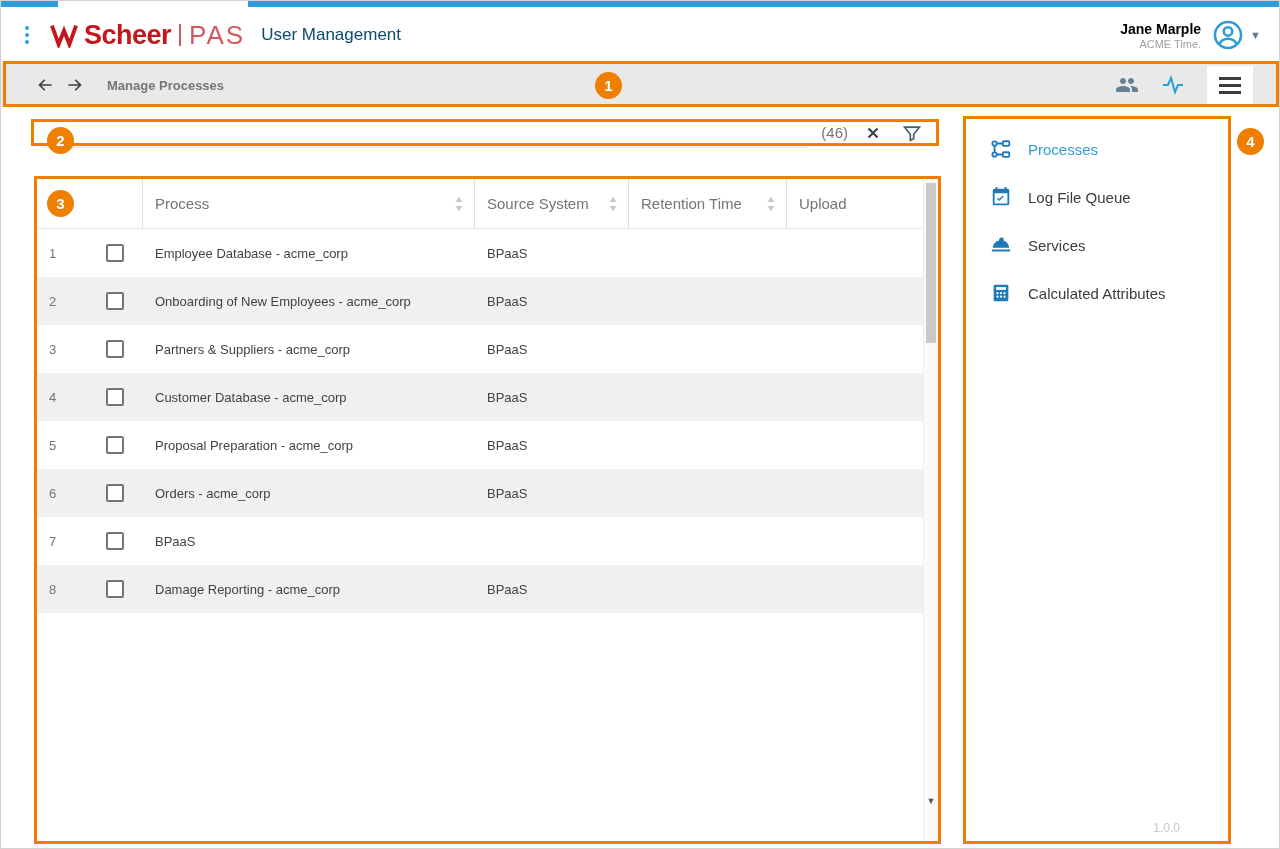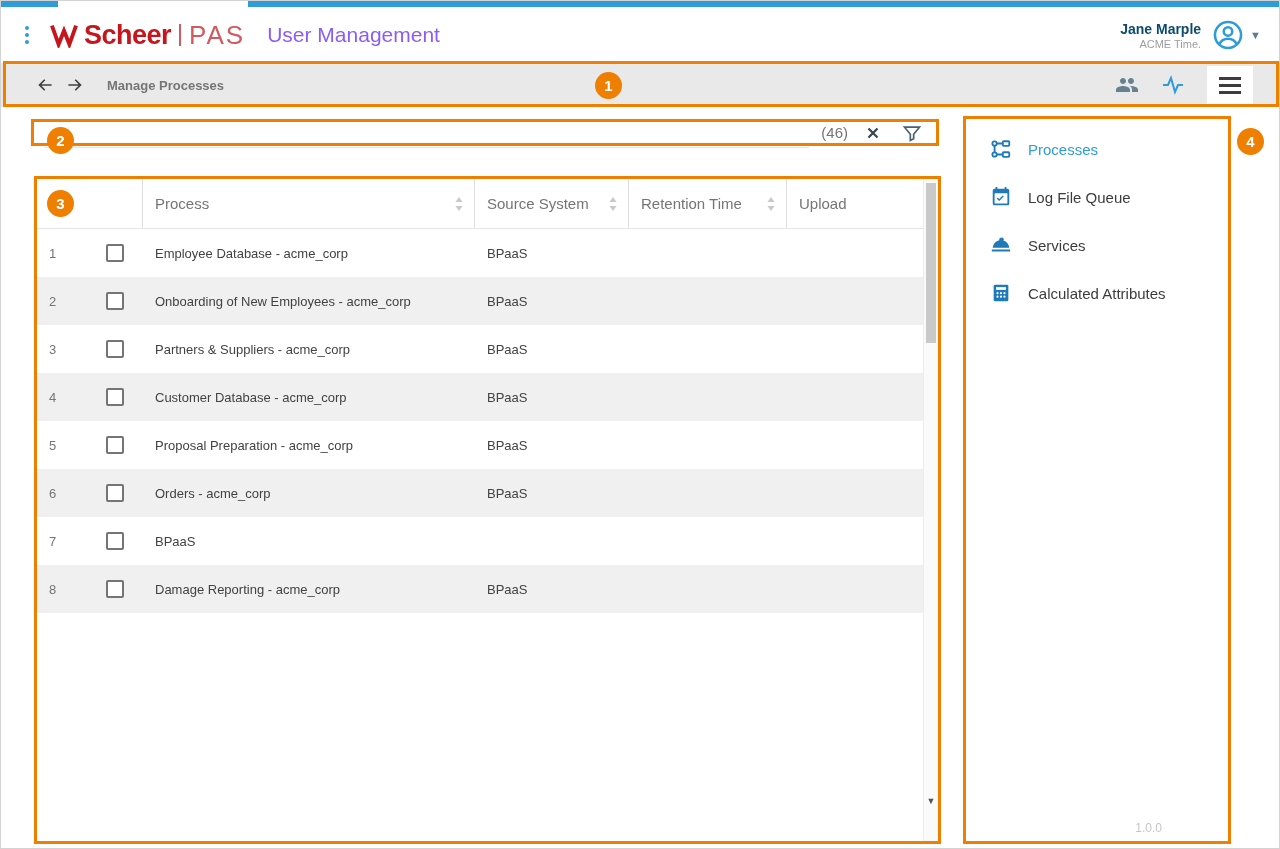--- a/index.html
+++ b/index.html
@@ -12,25 +12,25 @@
 
   
   .app-header { position: absolute; left: 0; top: 6px; width: 100%; height: 56px; background: #fff; display: flex; align-items: center; padding: 0 18px; }
   .kebab { display: flex; flex-direction: column; gap: 3px; padding: 6px; cursor: pointer; margin-right: 14px; }
   .kebab i { width: 4px; height: 4px; border-radius: 50%; background: var(--accent-blue); }
   .logo { display: flex; align-items: center; }
   .logo-mark { width: 30px; height: 26px; color: var(--brand-red); margin-right: 5px; }
   .logo-brand { font-size: 27px; font-weight: bold; color: var(--brand-red); letter-spacing: -0.5px; }
   .logo-sep { width: 2px; height: 22px; background: var(--brand-red-light); margin: 0 8px; }
   .logo-product { font-size: 26px; color: var(--brand-red-light); letter-spacing: 2px; }
-  .app-title { font-size: 21px; color: #8b5cf6; margin-left: 22px; }
+  .app-title { font-size: 17px; color: #0c4a6e; margin-left: 16px; }
   .header-spacer { flex: 1; }
   .user-block { display: flex; align-items: center; }
   .user-text { text-align: right; margin-right: 10px; }
-  .user-name { font-size: 14px; font-weight: bold; color: #0c4a6e; line-height: 17px; }
+  .user-name { font-size: 14px; font-weight: bold; color: #000000; line-height: 17px; }
   .user-org { font-size: 11px; color: #9e9e9e; }
   .avatar-icon { width: 34px; height: 34px; color: var(--accent-blue); cursor: pointer; }
   .caret { font-size: 11px; color: #5f7d8c; margin-left: 5px; cursor: pointer; }
 
   
   .toolbar { position: absolute; left: 0; top: 62px; width: 100%; height: 44px; background: var(--toolbar-bg); display: flex; align-items: center; padding: 0 26px 0 34px; font-weight: bold; }
   .nav-arrow { width: 20px; height: 20px; margin-right: 10px; color: #424242; cursor: pointer; }
   .breadcrumb { font-size: 13px; color: #757575; margin-left: 12px; }
   .toolbar-spacer { flex: 1; }
   .tool-icon { width: 24px; height: 24px; margin-left: 22px; cursor: pointer; }
@@ -71,21 +71,21 @@
   .scroll-thumb { position: absolute; top: 4px; left: 2px; width: 10px; height: 160px; background: #c9c9c9; cursor: pointer; }
   .scroll-down { position: absolute; bottom: 32px; left: 0; width: 14px; height: 16px; display: flex; align-items: center; justify-content: center; font-size: 9px; color: #555; cursor: pointer; }
 
   
   .sidebar { position: absolute; left: 962px; top: 115px; width: 268px; height: 728px; border: 3px solid var(--callout-orange); background: #fff; }
   .sidebar-list { position: absolute; top: 6px; left: 0; right: 0; }
   .side-item { display: flex; align-items: center; height: 48px; padding-left: 24px; cursor: pointer; }
   .side-item .sicon { width: 22px; height: 22px; margin-right: 16px; color: var(--icon-blue); flex: none; }
   .side-item .slabel { font-size: 15px; color: #3c3c3c; }
   .side-item.active .slabel { color: var(--accent-blue); }
-  .version { position: absolute; right: 66px; bottom: 6px; font-size: 12px; color: #c6c6c6; }
+  .version { position: absolute; right: 48px; bottom: 6px; font-size: 12px; color: #c6c6c6; }
 
   
   .callout-rect { position: absolute; border: 3px solid var(--callout-orange); pointer-events: none; }
   .co-1 { left: 2px; top: 60px; width: 1276px; height: 46px; }
   .badge { position: absolute; width: 27px; height: 27px; border-radius: 50%; background: var(--callout-orange); color: #fff; font-size: 15px; font-weight: bold; display: flex; align-items: center; justify-content: center; z-index: 10; }
   .b1 { left: 594px; top: 71px; }
   .b2 { left: 46px; top: 126px; }
   .b3 { left: 46px; top: 189px; }
   .b4 { left: 1236px; top: 127px; }
 </style>

